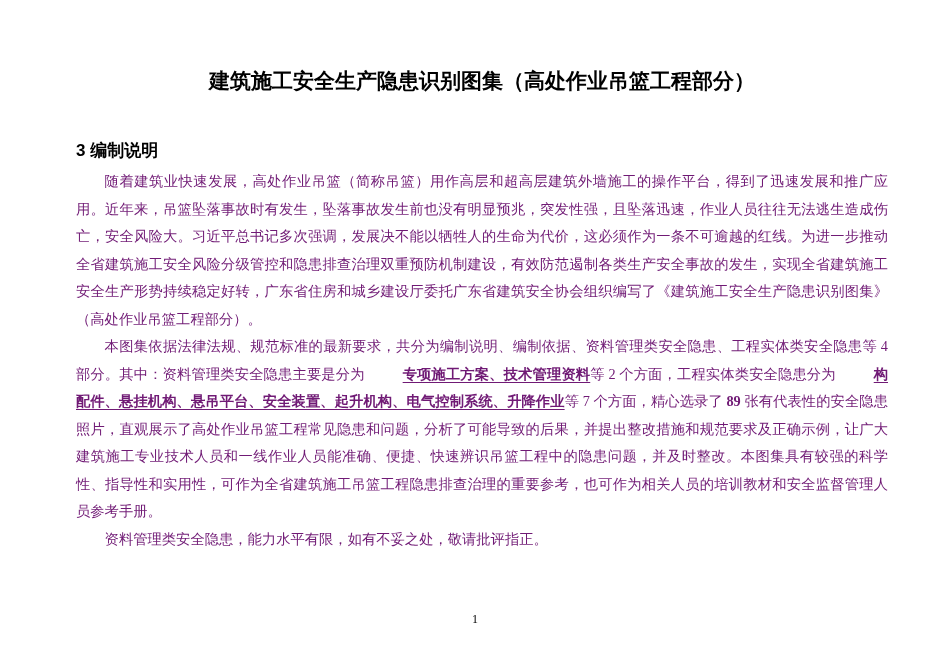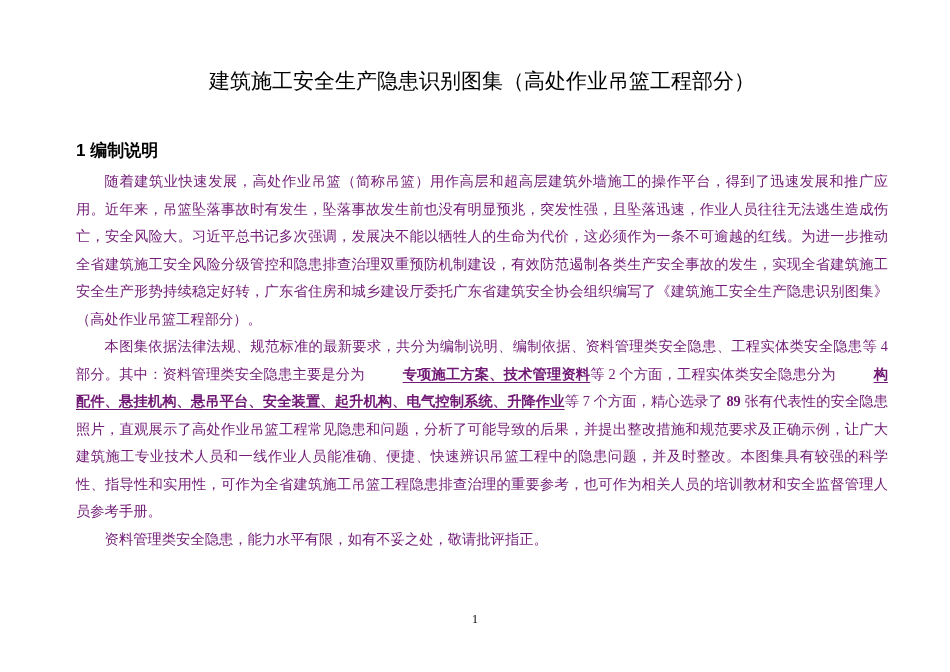--- a/index.html
+++ b/index.html
@@ -15,21 +15,21 @@
     overflow: hidden;
     box-sizing: border-box;
     padding: 68px 62px 0 76px;
     color: #000000;
     font-family: "Liberation Serif", "DejaVu Serif", serif;
   }
   .doc-title {
     margin: 0;
     text-align: center;
     font-family: "Liberation Sans", "DejaVu Sans", sans-serif;
-    font-weight: 400;
+    font-weight: 700;
     font-size: 21px;
     line-height: 26px;
     color: #000000;
   }
   .section-heading {
     margin: 46px 0 6px 0;
     font-family: "Liberation Sans", "DejaVu Sans", sans-serif;
     font-weight: 700;
     font-size: 17px;
     line-height: 22px;
@@ -57,21 +57,21 @@
     font-family: "Liberation Serif", "DejaVu Serif", serif;
     color: #000000;
   }
 </style>
 </head>
 <body>
 
 <div class="page">
   <h1 class="doc-title">建筑施工安全生产隐患识别图集（高处作业吊篮工程部分）</h1>
 
-  <h2 class="section-heading">1 编制说明</h2>
+  <h2 class="section-heading">3 编制说明</h2>
 
   <div class="body-text" id="body-text">
       <p><span>随着建筑业快速发展，高处作业吊篮（简称吊篮）用作高层和超高层建筑外墙施工的操作平台，得到了迅速发展和推广应用。近年来，吊篮坠落事故时有发生，坠落事故发生前也没有明显预兆，突发性强，且坠落迅速，作业人员往往无法逃生造成伤亡，安全风险大。习近平总书记多次强调，发展决不能以牺牲人的生命为代价，这必须作为一条不可逾越的红线。为进一步推动全省建筑施工安全风险分级管控和隐患排查治理双重预防机制建设，有效防范遏制各类生产安全事故的发生，实现全省建筑施工安全生产形势持续稳定好转，广东省住房和城乡建设厅委托广东省建筑安全协会组织编写了《建筑施工安全生产隐患识别图集》（高处作业吊篮工程部分）。</span></p>
       <p><span>本图集依据法律法规、规范标准的最新要求，共分为编制说明、编制依据、资料管理类安全隐患、工程实体类安全隐患等 4 部分。其中：资料管理类安全隐患主要是分为</span><span class="seg-bold seg-underline">专项施工方案、技术管理资料</span><span>等 2 个方面，工程实体类安全隐患分为</span><span class="seg-bold seg-underline">构配件、悬挂机构、悬吊平台、安全装置、起升机构、电气控制系统、升降作业</span><span>等 7 个方面，精心选录了 </span><span class="seg-bold">89</span><span> 张有代表性的安全隐患照片，直观展示了高处作业吊篮工程常见隐患和问题，分析了可能导致的后果，并提出整改措施和规范要求及正确示例，让广大建筑施工专业技术人员和一线作业人员能准确、便捷、快速辨识吊篮工程中的隐患问题，并及时整改。本图集具有较强的科学性、指导性和实用性，可作为全省建筑施工吊篮工程隐患排查治理的重要参考，也可作为相关人员的培训教材和安全监督管理人员参考手册。</span></p>
       <p><span>资料管理类安全隐患，能力水平有限，如有不妥之处，敬请批评指正。</span></p>
     </div>
 
   <div class="page-number">1</div>
 </div>
 

